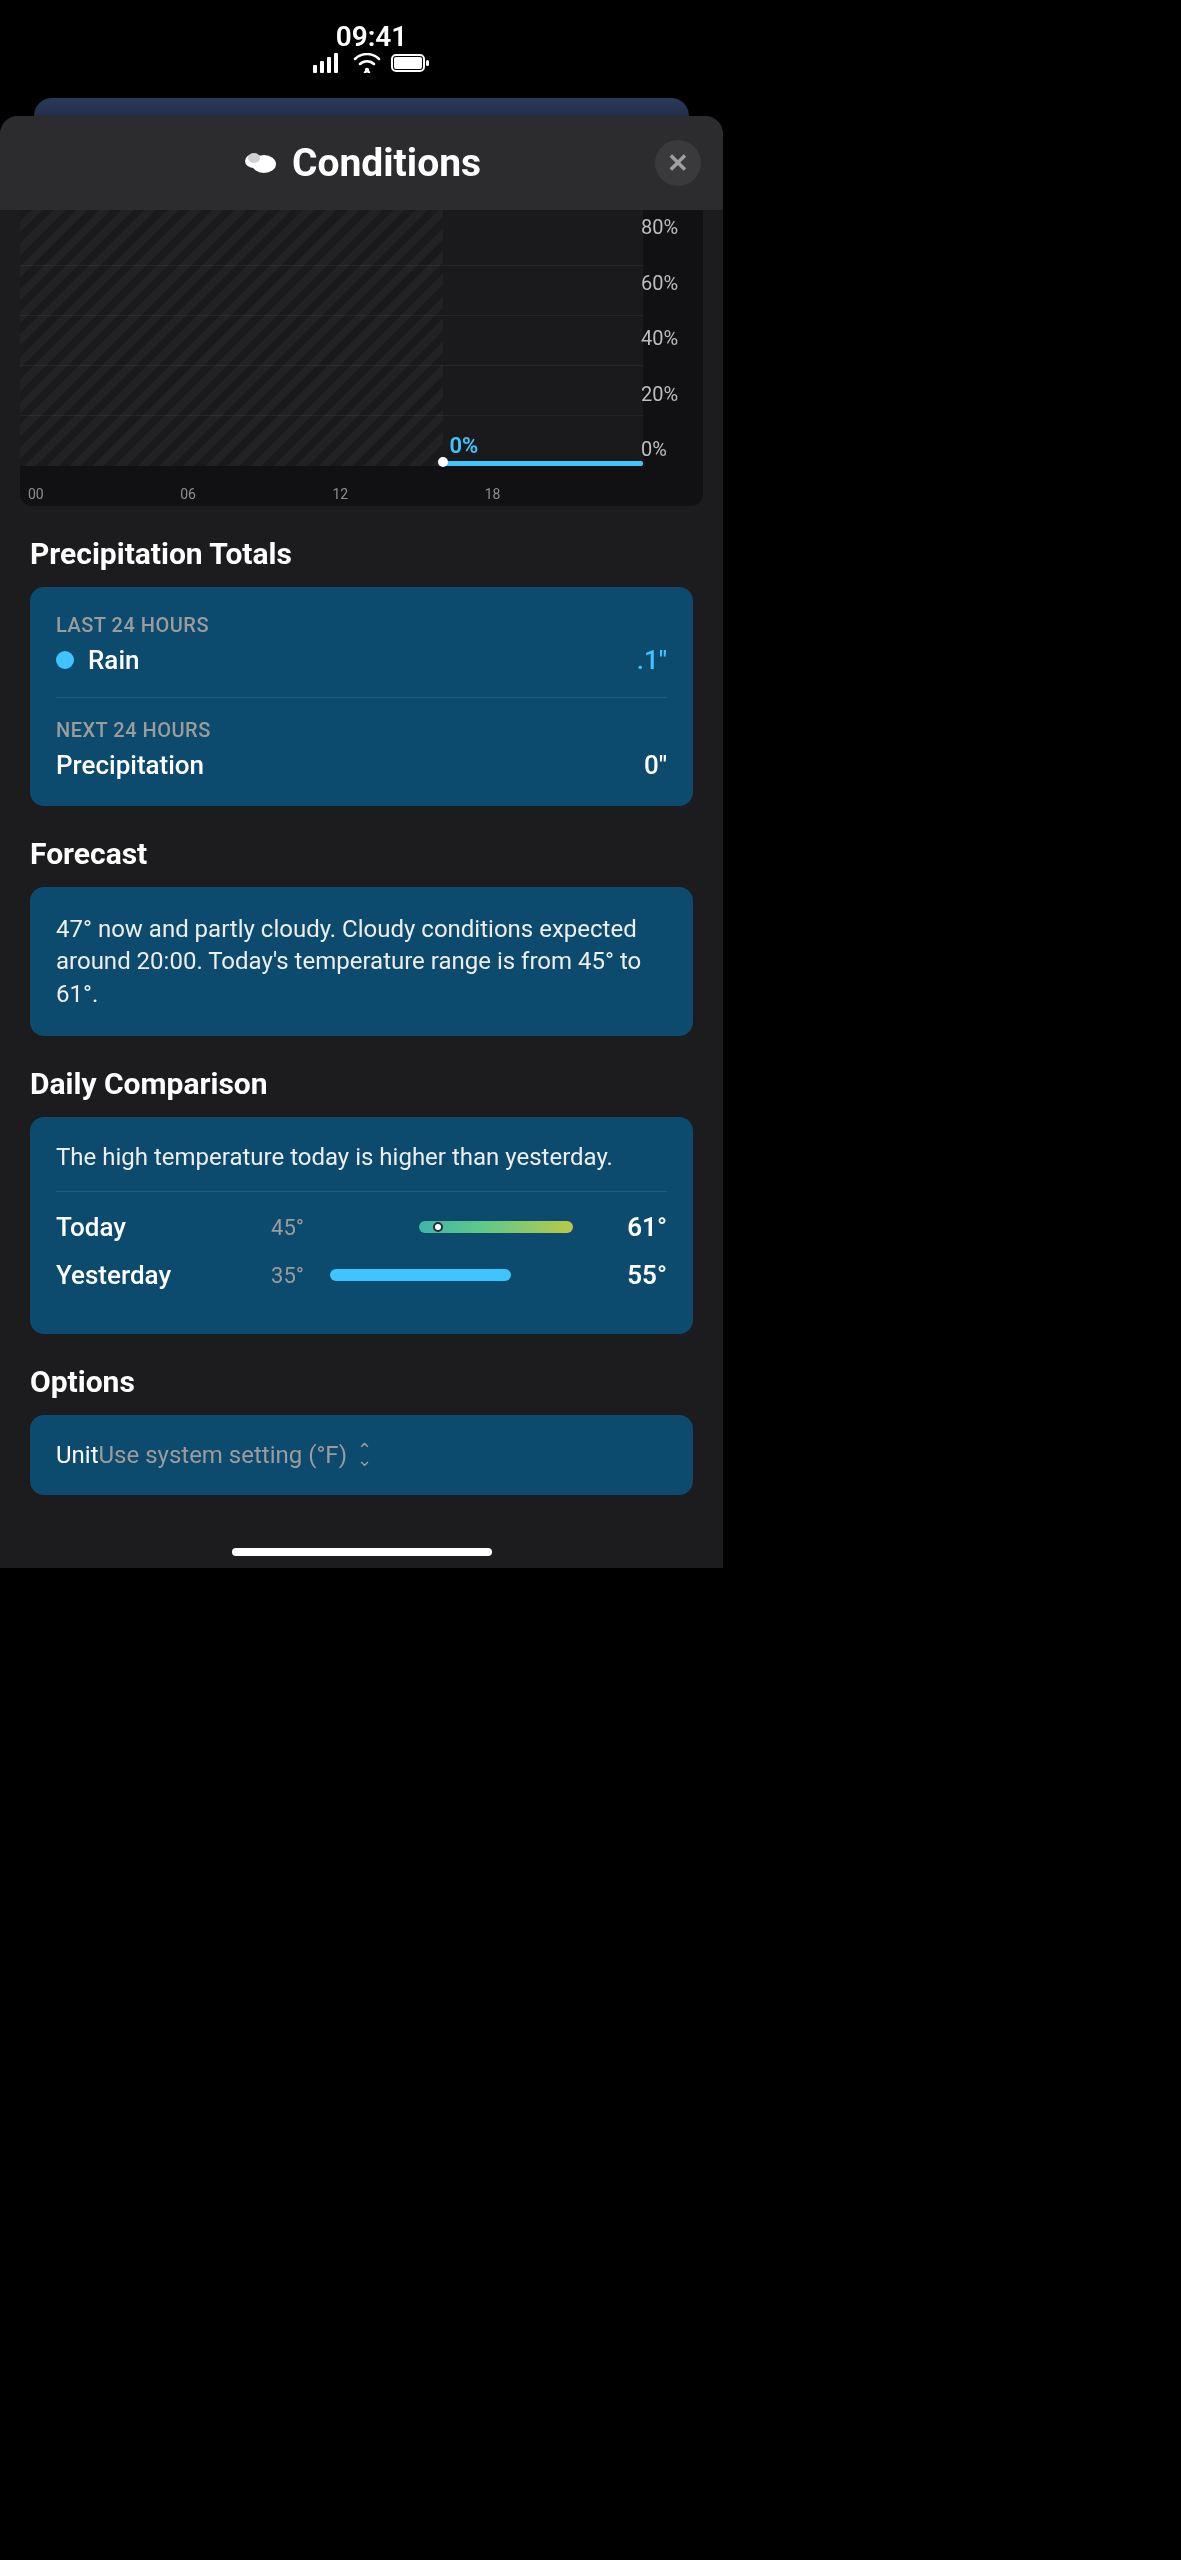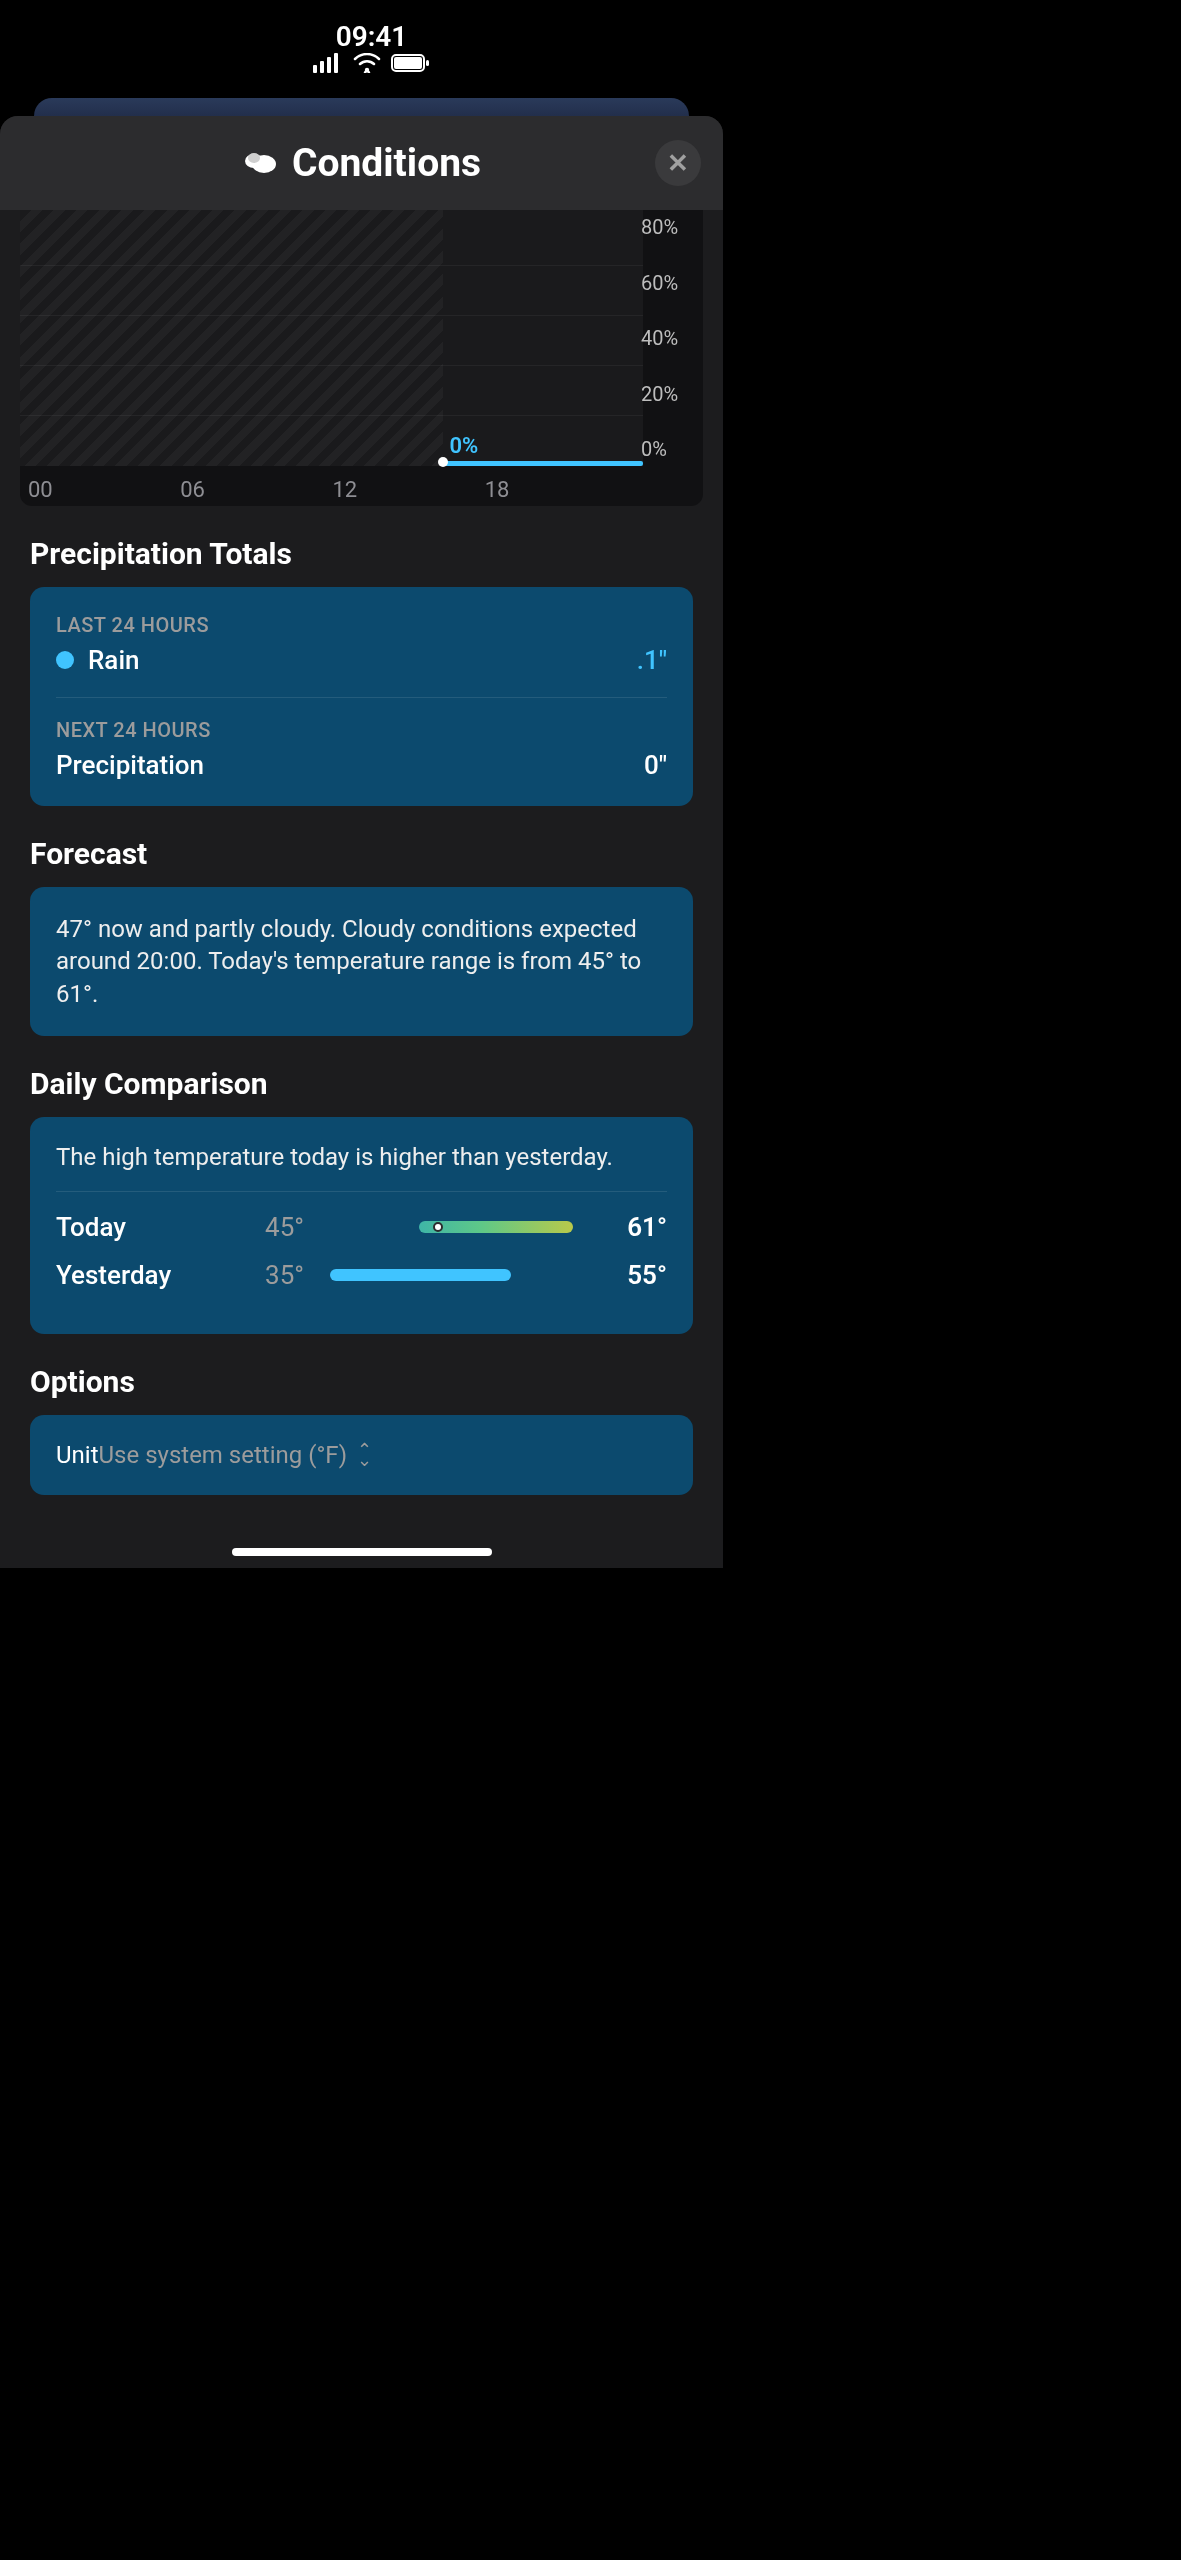--- a/index.html
+++ b/index.html
@@ -137,21 +137,21 @@
     color: #bdbdbd;
     text-align: left;
     padding: 5px 0;
   }
   .chart-xlabels {
     position: absolute;
     bottom: 4px;
     left: 8px;
     right: 66px;
     display: flex;
-    font-size: 22px;
+    font-size: 14px;
     color: #8e8e93;
   }
   .chart-xlabels span {
     flex: 1;
     text-align: left;
   }
   .chart-zero-line {
     position: absolute;
     left: 62%;
     right: 60px;
@@ -257,21 +257,21 @@
     align-items: center;
     margin: 18px 0;
   }
   .compare-label {
     width: 180px;
     font-size: 26px;
     font-weight: 500;
   }
   .compare-low {
     width: 80px;
-    font-size: 26px;
+    font-size: 22px;
     color: #9c9c9c;
     text-align: right;
     padding-right: 12px;
   }
   .compare-bar-track {
     flex: 1;
     position: relative;
     height: 12px;
     border-radius: 6px;
     background: transparent;

